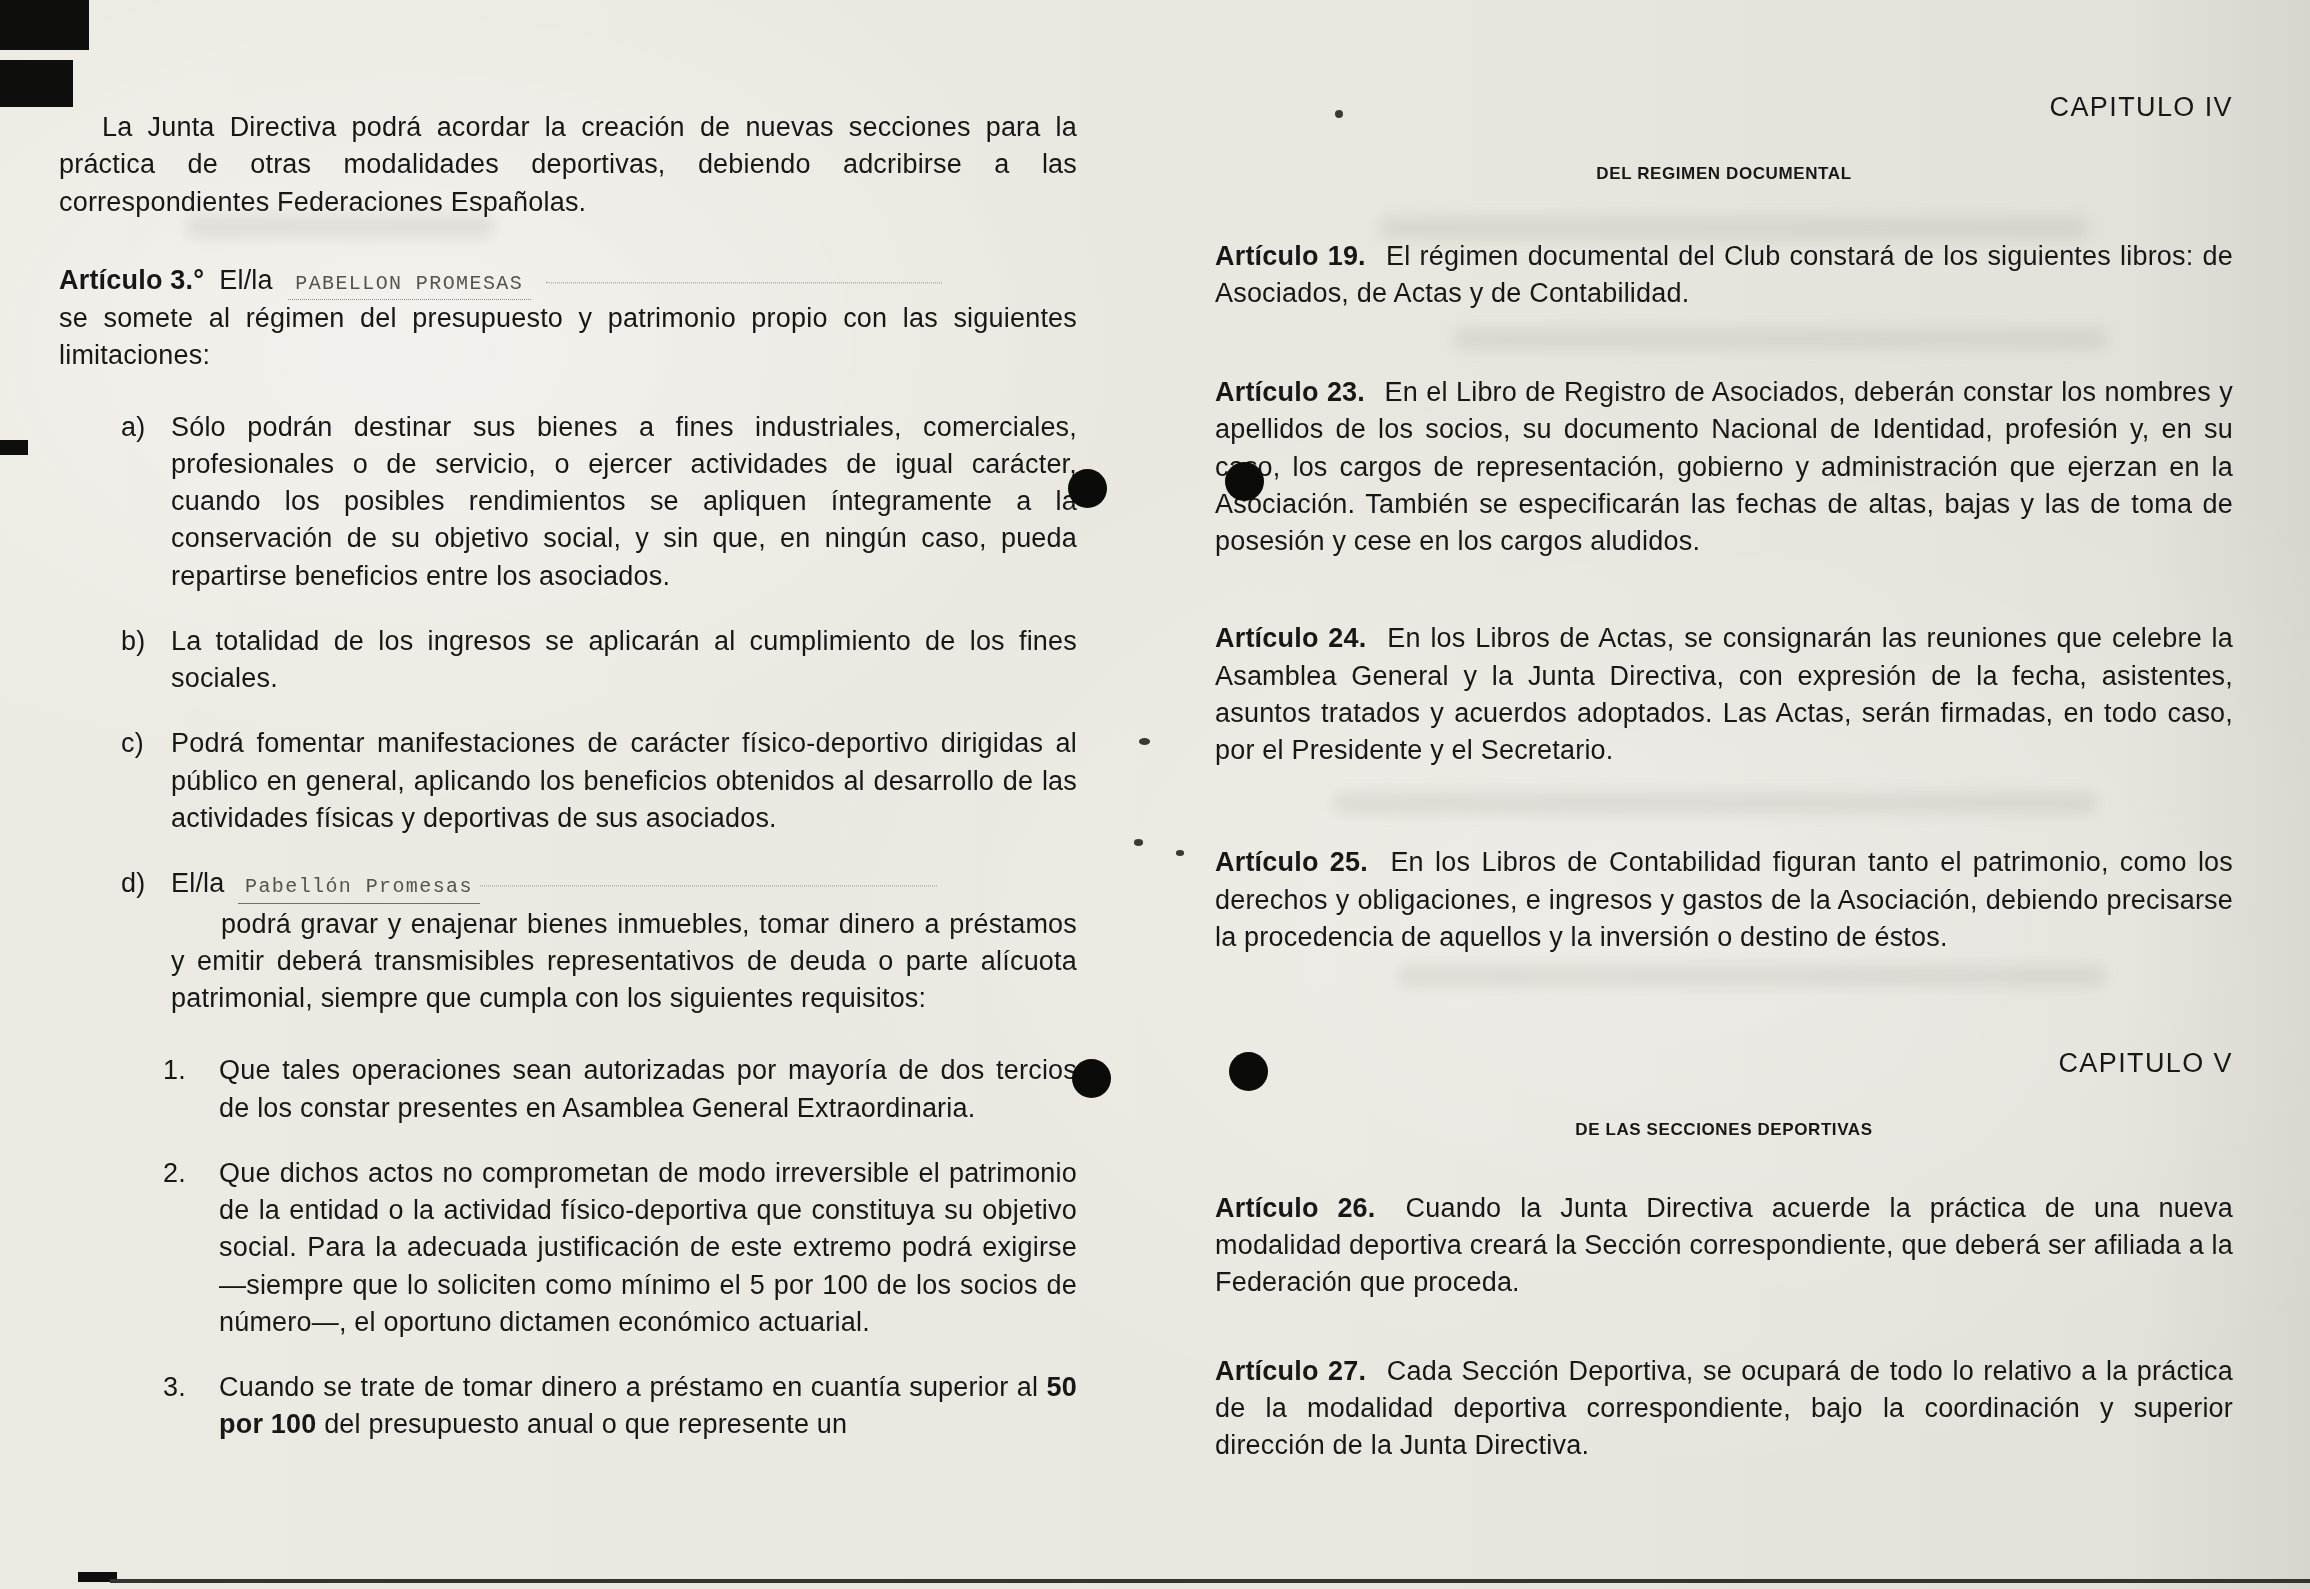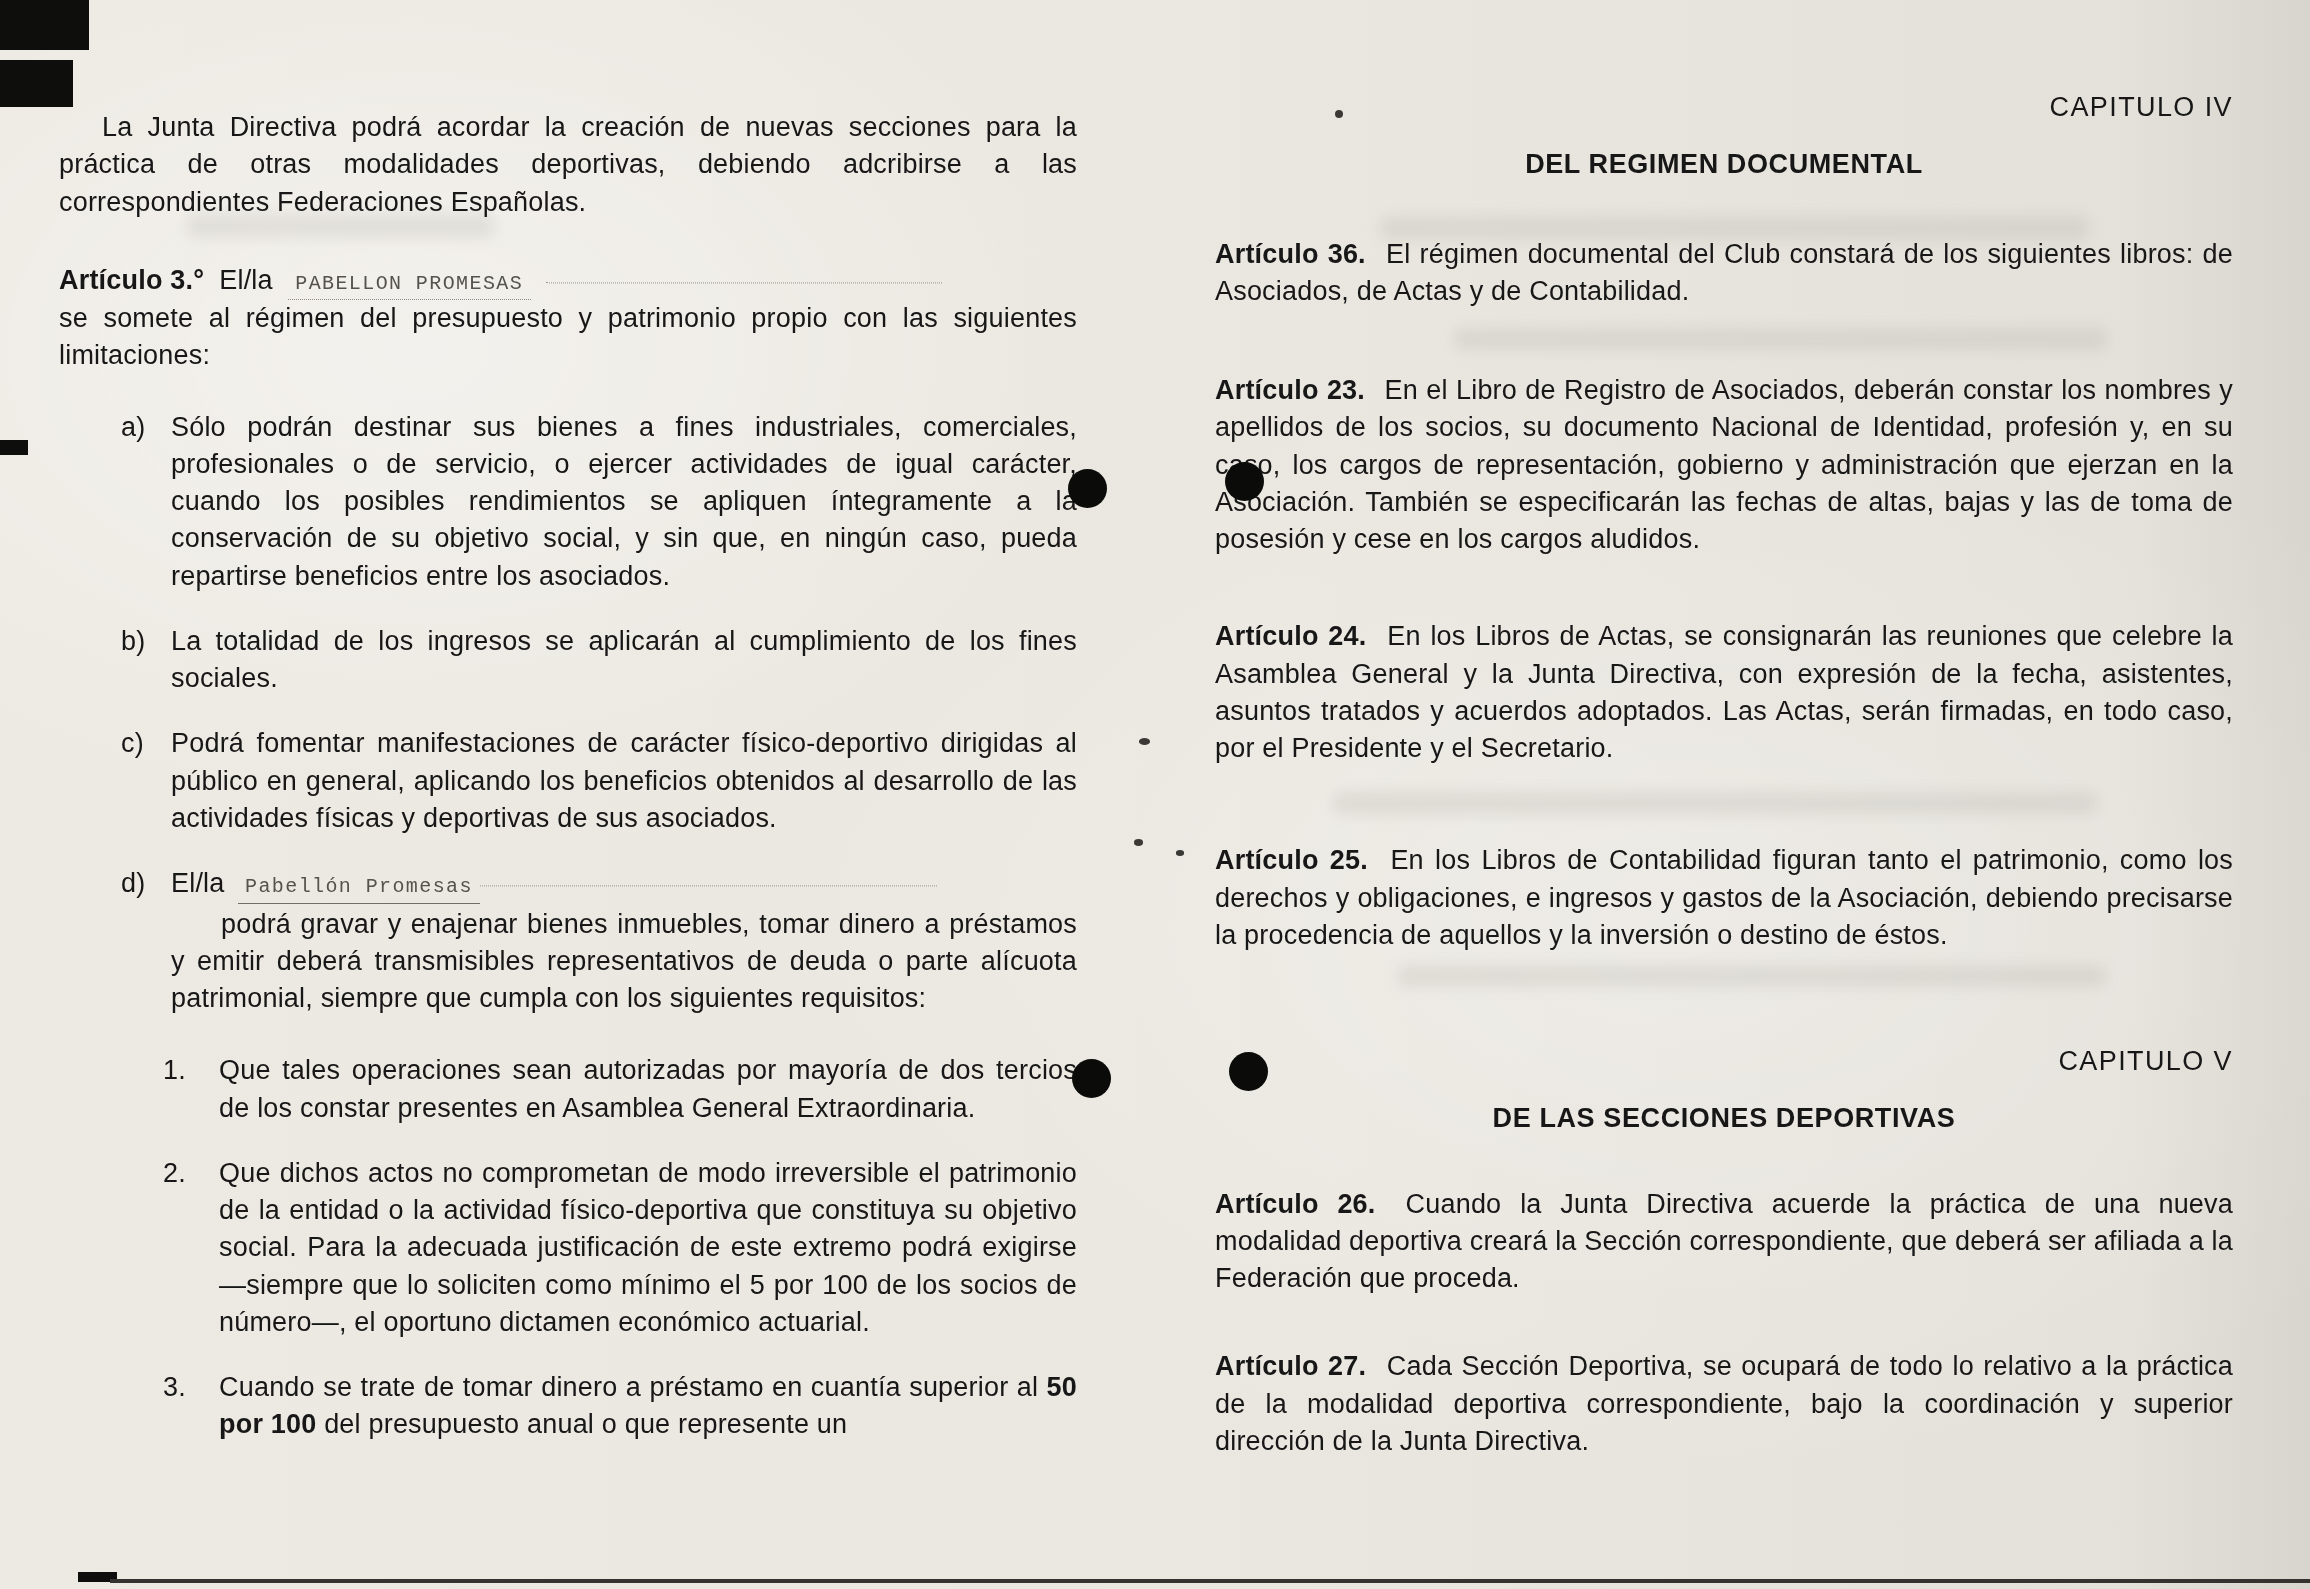--- a/index.html
+++ b/index.html
@@ -38,21 +38,21 @@
   .litem .marker{position:absolute;left:62px;top:0;}
   .numitem{position:relative;padding-left:160px;margin-top:28px;}
   .numitem .marker{position:absolute;left:104px;top:0;}
   .mt-a{margin-top:34px;}
   .mt-n1{margin-top:35px;}
   .d-name-row{display:flex;align-items:baseline;}
   .d-name-row .typed{margin-left:13px;border-bottom:1.9px solid #6f6d67;}
   .d-name-row .dots-fill{margin-right:140px;}
   .d-body{text-indent:50px;margin-top:1.9px;}
   .chapter-title{text-align:right;font-size:27px;letter-spacing:1.4px;font-weight:normal;}
-  .chapter-sub{text-align:center;font-size:27px;font-weight:bold;letter-spacing:0.6px;margin-top:20px;}
+  .chapter-sub{text-align:center;font-size:17px;font-weight:bold;letter-spacing:0.6px;margin-top:36px;}
   .article{margin-top:54px;}
   .g-22{margin-top:52px;}
   .g-23{margin-top:62px;}
   .g-24{margin-top:60px;}
   .g-25{margin-top:75px;}
   .g-c5{margin-top:89px;}
   .g-26{margin-top:48px;}
   .g-27{margin-top:51px;}
   
   .artifact{position:absolute;background:#0e0e0d;}
@@ -127,21 +127,21 @@
     </div>
 
   </div>
 
   <div class="col col-right">
 
     <div class="chapter-title">CAPITULO IV</div>
     <div class="chapter-sub">DEL REGIMEN DOCUMENTAL</div>
 
     <p class="article g-22">
-      <span class="art-label">Artículo 36.</span>
+      <span class="art-label">Artículo 19.</span>
       <span class="art-text">El régimen documental del Club constará de los siguientes libros: de Asociados, de Actas y de Contabilidad.</span>
     </p>
 
     <p class="article g-23">
       <span class="art-label">Artículo 23.</span>
       <span class="art-text">En el Libro de Registro de Asociados, deberán constar los nombres y apellidos de los socios, su documento Nacional de Identidad, profesión y, en su caso, los cargos de representación, gobierno y administración que ejerzan en la Asociación. También se especificarán las fechas de altas, bajas y las de toma de posesión y cese en los cargos aludidos.</span>
     </p>
 
     <p class="article g-24">
       <span class="art-label">Artículo 24.</span>

